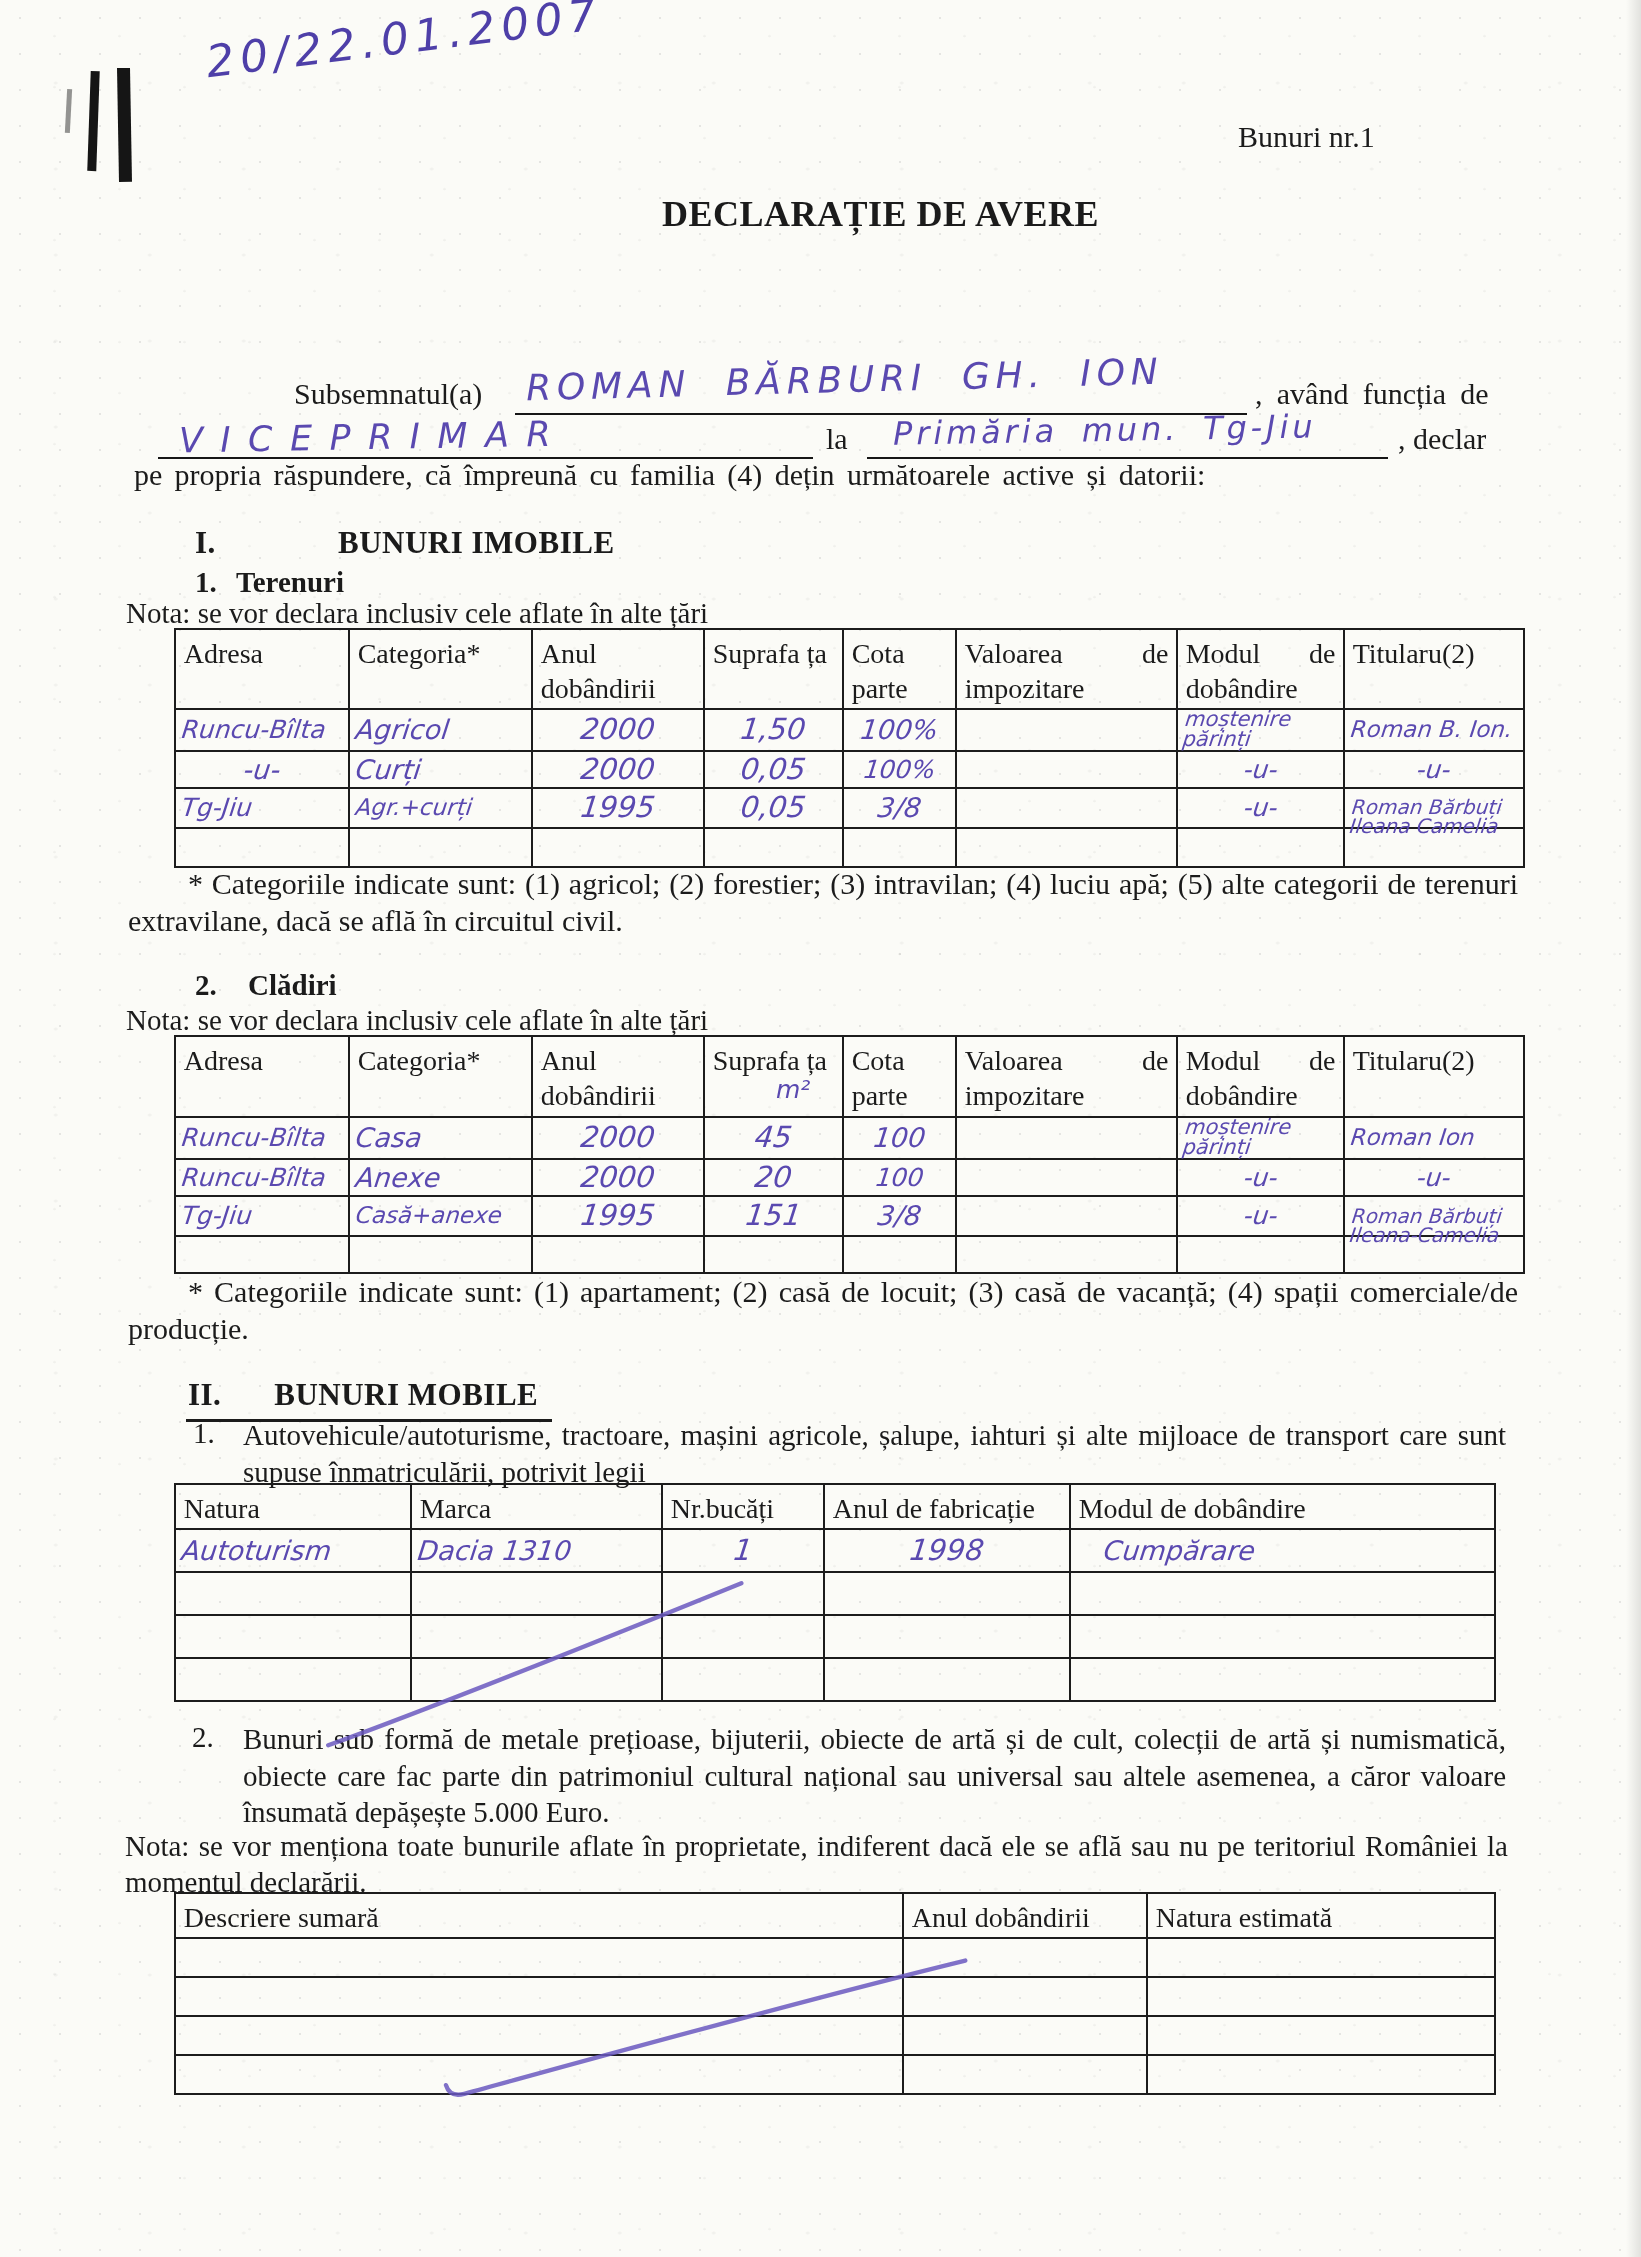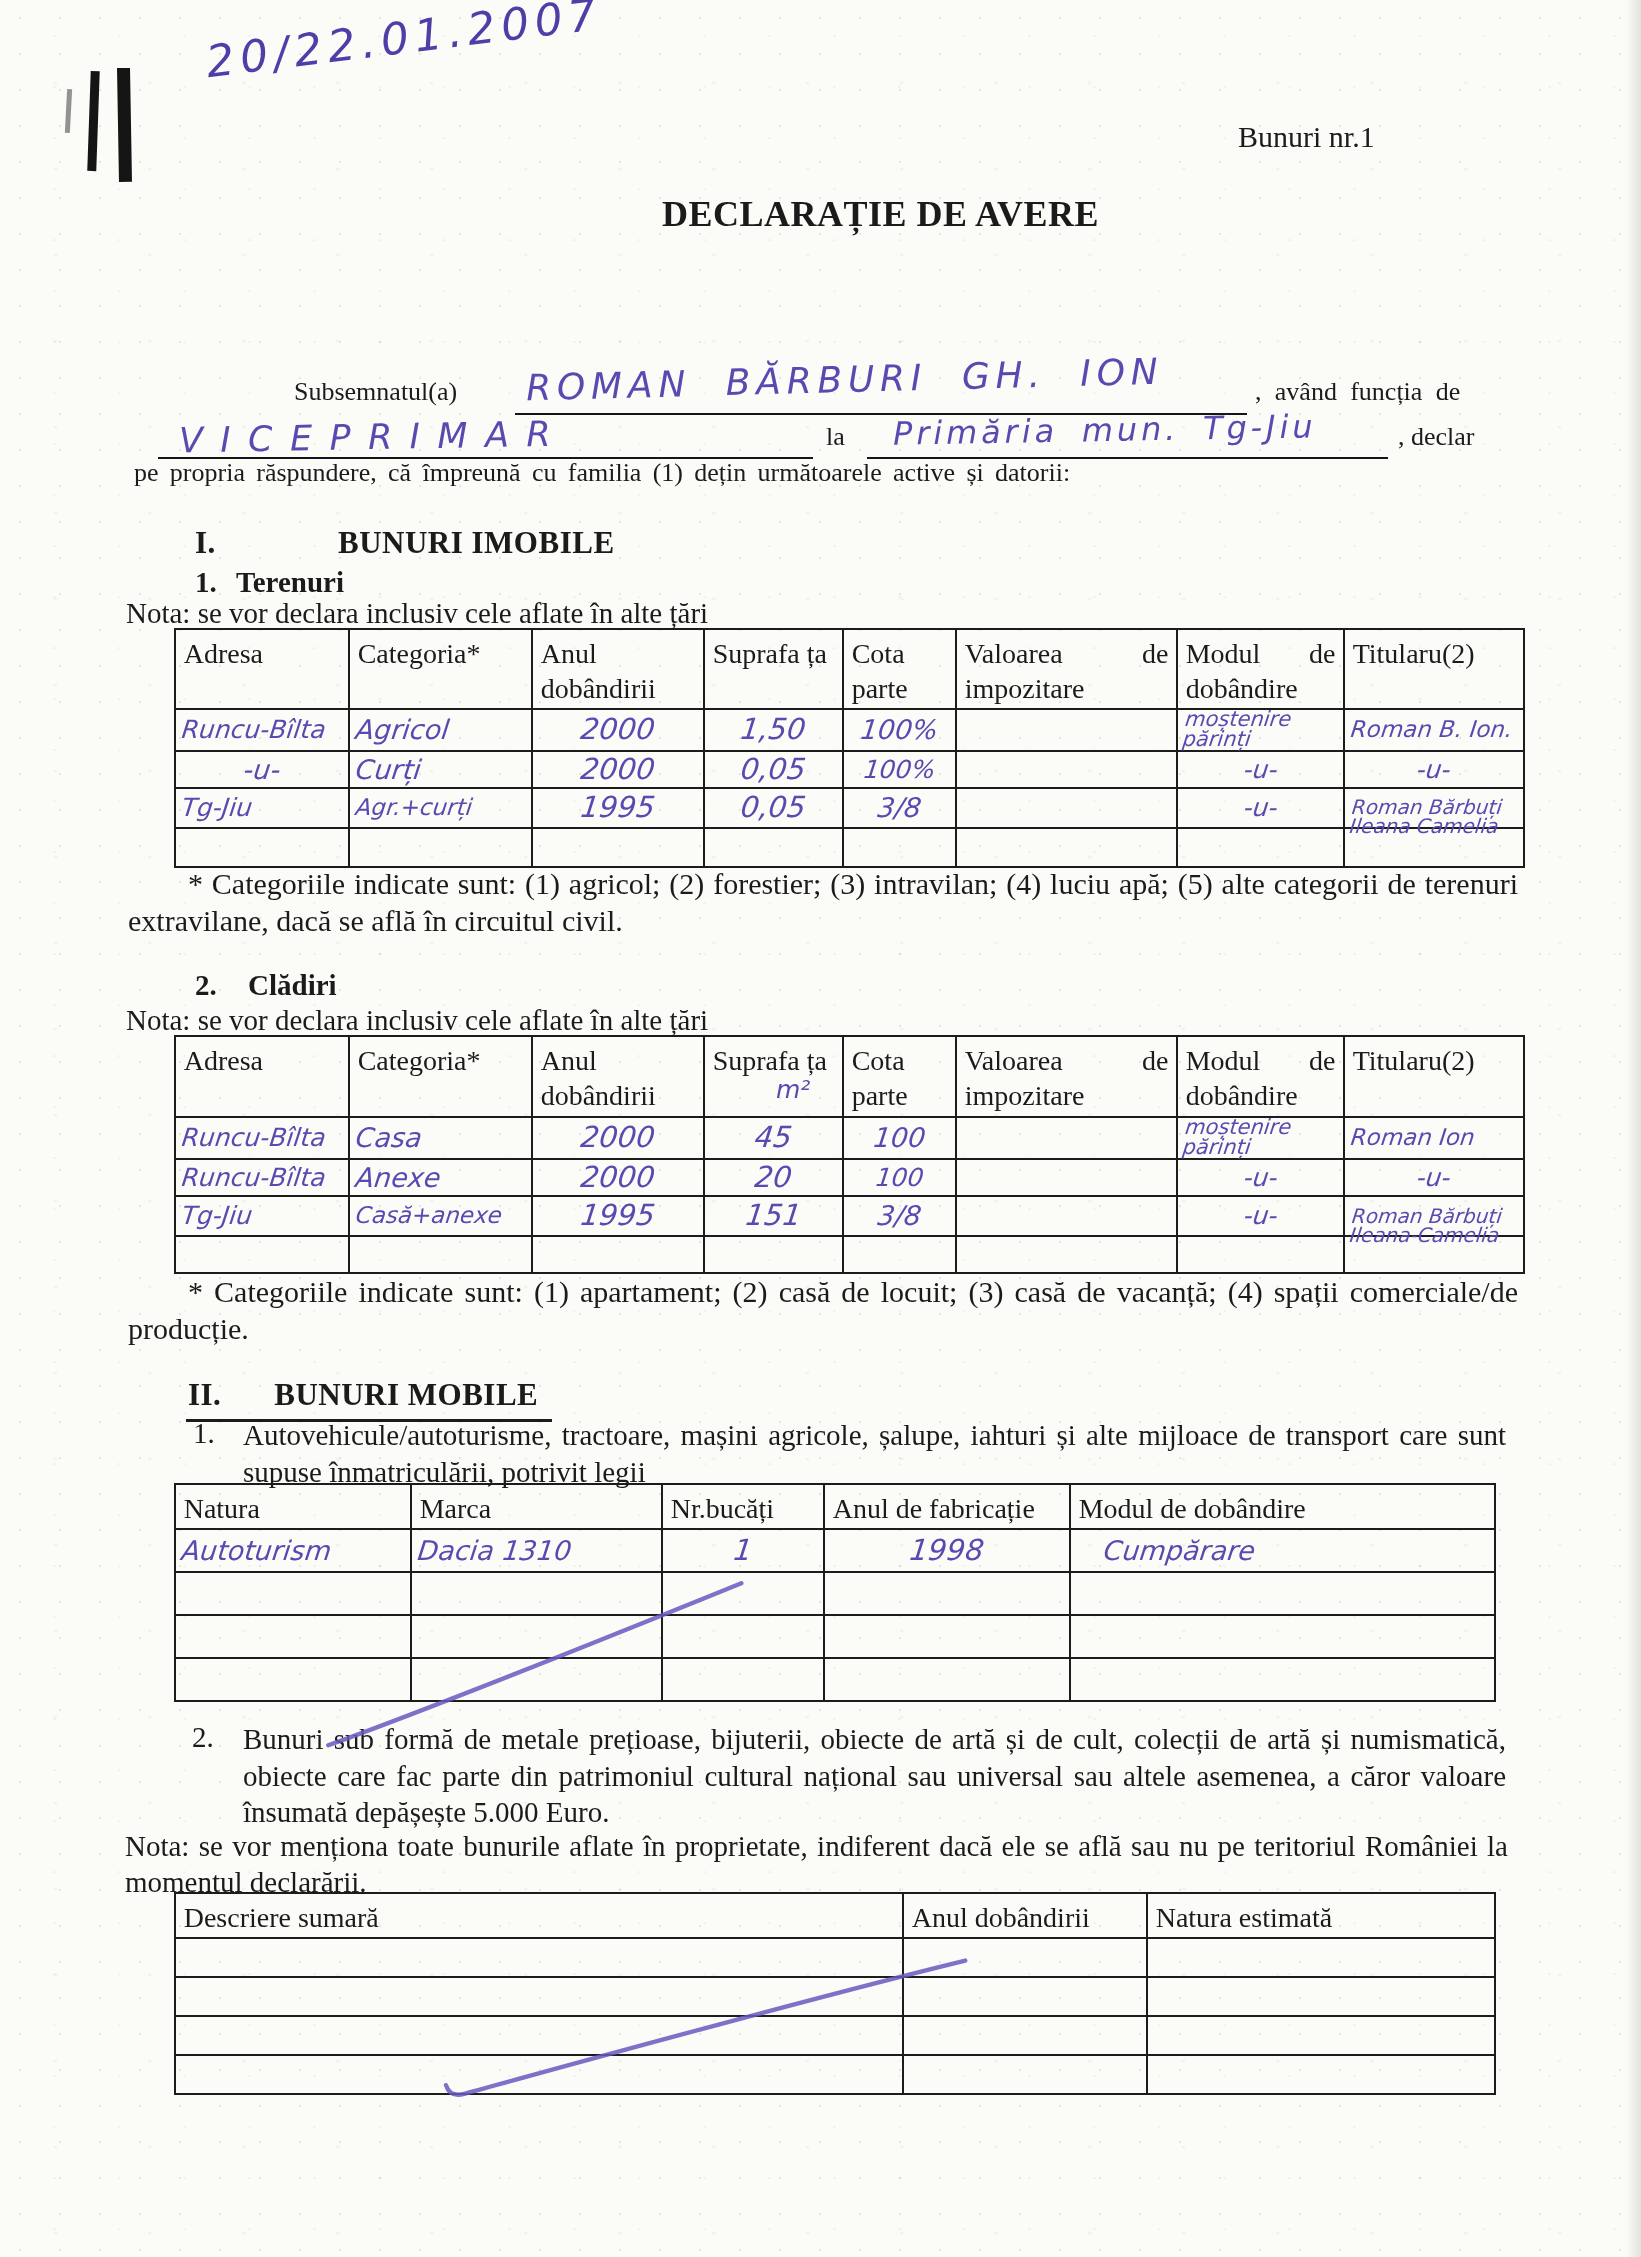--- a/index.html
+++ b/index.html
@@ -13,21 +13,21 @@
       radial-gradient(rgba(60,60,60,.05) 1.5px, transparent 1.9px);
     background-size:40px 36px,65px 51px,94px 86px;
     background-position:0 0,22px 10.6px,8.7px 40px;}
   .page::after{content:"";position:absolute;top:0;right:0;width:15.4px;height:100%;
     background:linear-gradient(to right,transparent,rgba(0,0,0,.10));pointer-events:none;}
   .pos{position:absolute;}
   .hw{font-family:"DejaVu Sans",sans-serif;font-style:italic;color:#5a49b0;}
   .hwsk{display:inline-block;transform:skewX(-7deg);}
   .uline{position:absolute;height:0;border-bottom:2.4px solid #161616;}
   .b{font-weight:bold;}
-  .fs31{font-size:26px;} .fs30{font-size:29px;}
+  .fs31{font-size:30px;} .fs30{font-size:29px;}
   .s21{font-size:20px;} .s22{font-size:21px;} .s24{font-size:23px;} .s26{font-size:25px;}
   .s28{font-size:27px;} .s30{font-size:29px;} .s33{font-size:32px;} .s37{font-size:36px;}
   .ftable{position:absolute;border-collapse:collapse;table-layout:fixed;}
   .ftable th,.ftable td{border:2.1px solid #1c1c1c;overflow:visible;}
   .ftable th{font-size:28px;font-weight:normal;text-align:left;vertical-align:top;
              line-height:1.25;padding:5.8px 7.7px 1.9px 7.7px;}
   .ftable td{vertical-align:middle;padding:0 5.8px;line-height:1;}
   th.just{text-align:justify;}
   td.ctr{text-align:center;}
   .rel{position:relative;}
@@ -59,21 +59,21 @@
   <div class="pos hw s37" style="left:526px;top:359px;letter-spacing:5.8px;word-spacing:17.4px;transform:rotate(-1.5deg);white-space:nowrap;">ROMAN BĂRBURI GH. ION</div>
   <div class="pos fs31" style="left:1255px;top:377px;word-spacing:6.8px;white-space:nowrap;">, având funcția de</div>
 
   <div class="uline" style="left:158px;top:457px;width:655px;"></div>
   <div class="pos hw" style="left:179px;top:417px;font-size:35px;letter-spacing:17.4px;transform:rotate(-1deg);white-space:nowrap;">VICEPRIMAR</div>
   <div class="pos fs31" style="left:826px;top:422px;">la</div>
   <div class="uline" style="left:867px;top:457px;width:521px;"></div>
   <div class="pos hw s33" style="left:893px;top:411px;letter-spacing:3.9px;word-spacing:9.7px;transform:rotate(-1deg);white-space:nowrap;">Primăria mun. Tg-Jiu</div>
   <div class="pos fs31" style="left:1398px;top:422px;white-space:nowrap;">, declar</div>
 
-  <div class="pos fs31" style="left:134px;top:458px;word-spacing:4.8px;white-space:nowrap;">pe propria răspundere, că împreună cu familia (1) dețin următoarele active și datorii:</div>
+  <div class="pos fs31" style="left:134px;top:458px;word-spacing:4.8px;white-space:nowrap;">pe propria răspundere, că împreună cu familia (4) dețin următoarele active și datorii:</div>
 
   <div class="pos sechead" style="left:195px;top:525px;">I.</div>
   <div class="pos sechead" style="left:292px;top:525px;margin-left:46px;">BUNURI IMOBILE</div>
   <div class="pos b fs30" style="left:195px;top:566px;">1.</div>
   <div class="pos b fs30" style="left:236px;top:566px;">Terenuri</div>
   <div class="pos fs30" style="left:126px;top:597px;">Nota: se vor declara inclusiv cele aflate în alte țări</div>
 
   <table class="ftable" style="left:174px;top:628px;width:1349px;">
     <colgroup>
       <col style="width:174px">

